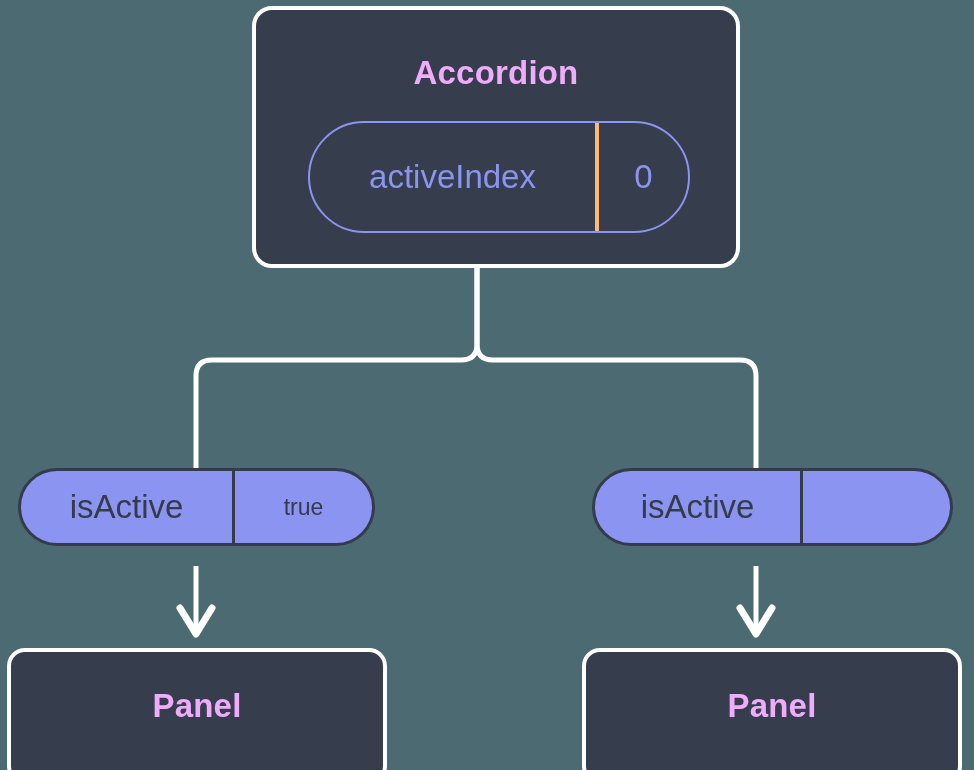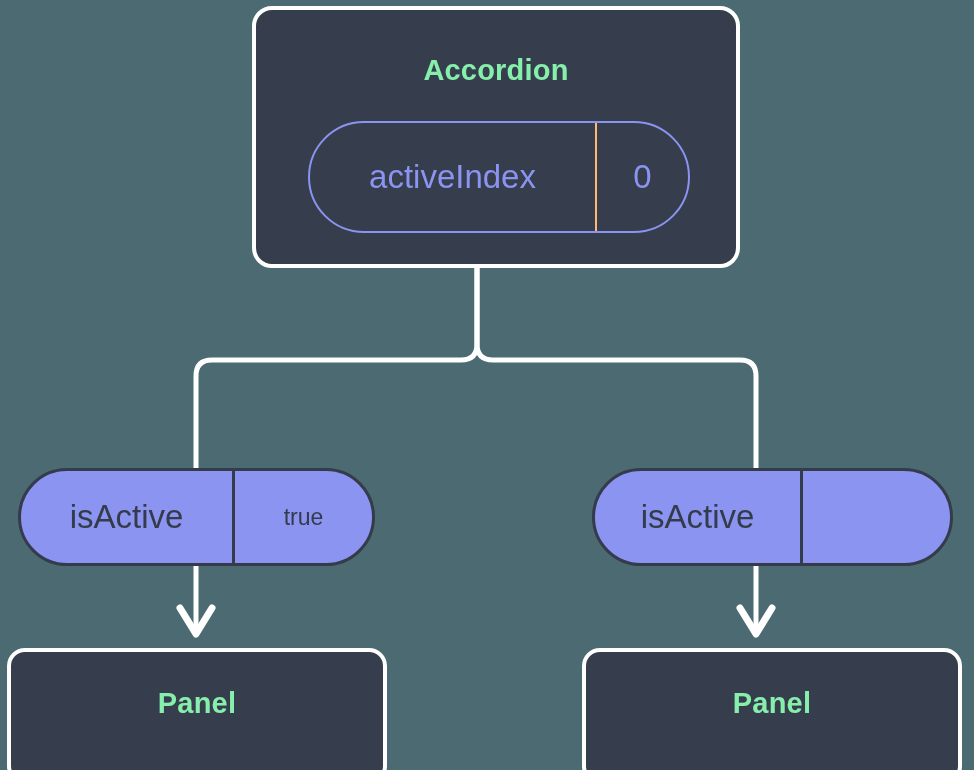--- a/index.html
+++ b/index.html
@@ -43,22 +43,22 @@
   #accordion-card {
     left: 252px;
     top: 6px;
     width: 488px;
     height: 262px;
     border-radius: 20px;
     justify-content: flex-start;
   }
 
   .card-title {
-    color: #86efac;
-    font-size: 29px;
+    color: #f0abfc;
+    font-size: 33px;
     font-weight: 700;
     letter-spacing: 0.2px;
     line-height: 1;
   }
 
   #accordion-card .card-title {
     margin-top: 46px;
   }
 
   
@@ -74,35 +74,35 @@
     display: flex;
     align-items: stretch;
     color: #8b94f0;
   }
   .state-capsule .cap-key {
     flex: 0 0 285px;
     display: flex;
     align-items: center;
     justify-content: center;
     font-size: 33px;
-    border-right: 2px solid #fdba74;
+    border-right: 4px solid #fdba74;
   }
   .state-capsule .cap-val {
     flex: 1 1 auto;
     display: flex;
     align-items: center;
     justify-content: center;
     font-size: 33px;
   }
 
   
   .pill {
     position: absolute;
     box-sizing: border-box;
-    height: 98px;
+    height: 78px;
     background: #8b94f0;
     border: 3px solid #343b4a;
     border-radius: 49px;
     display: flex;
     align-items: stretch;
     color: #343b4a;
   }
   .pill .pill-key {
     display: flex;
     align-items: center;

